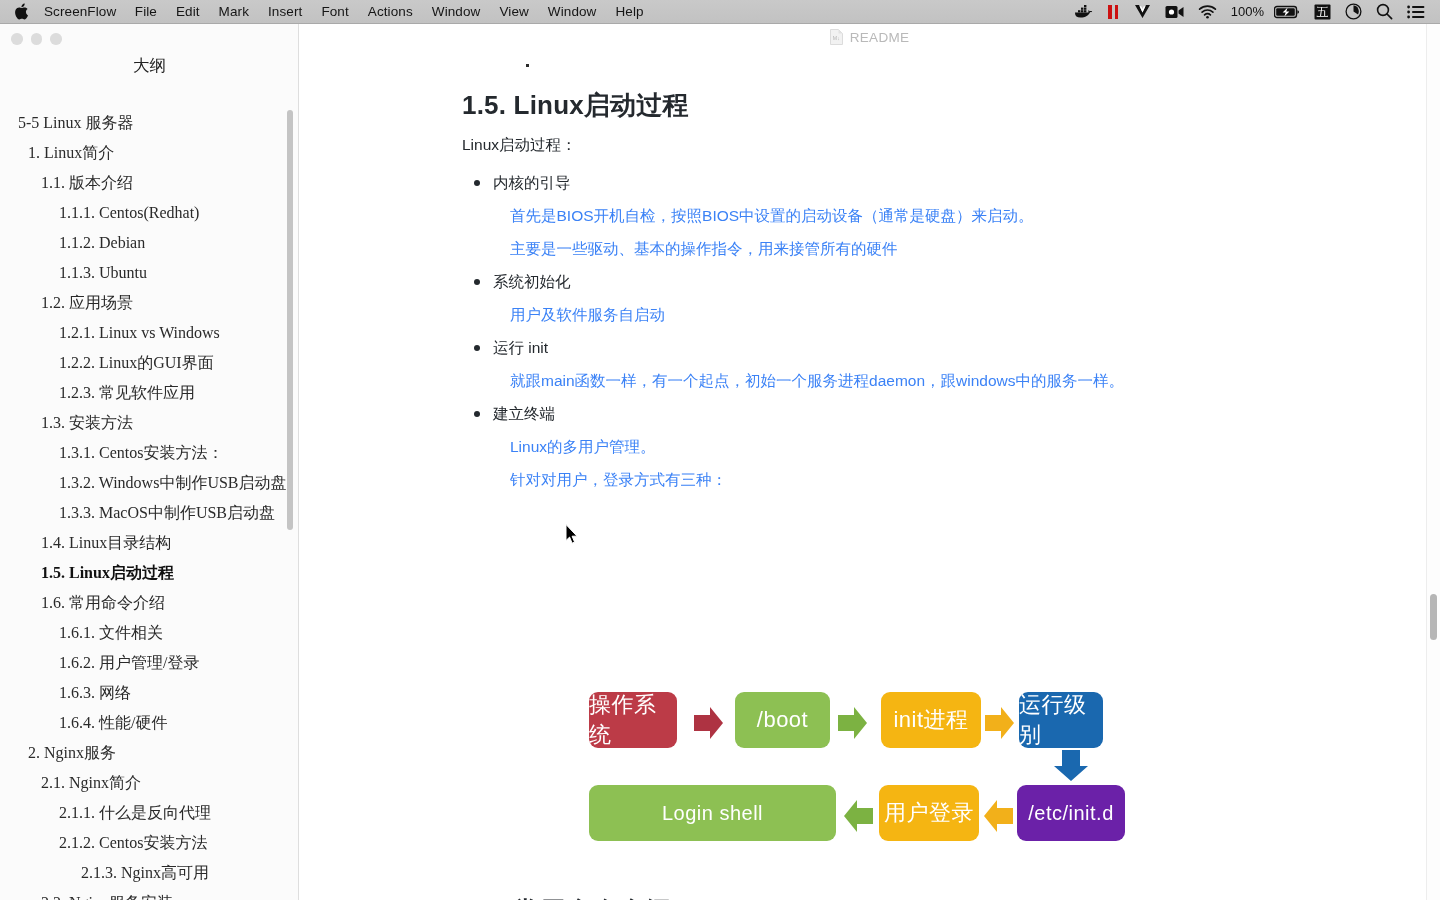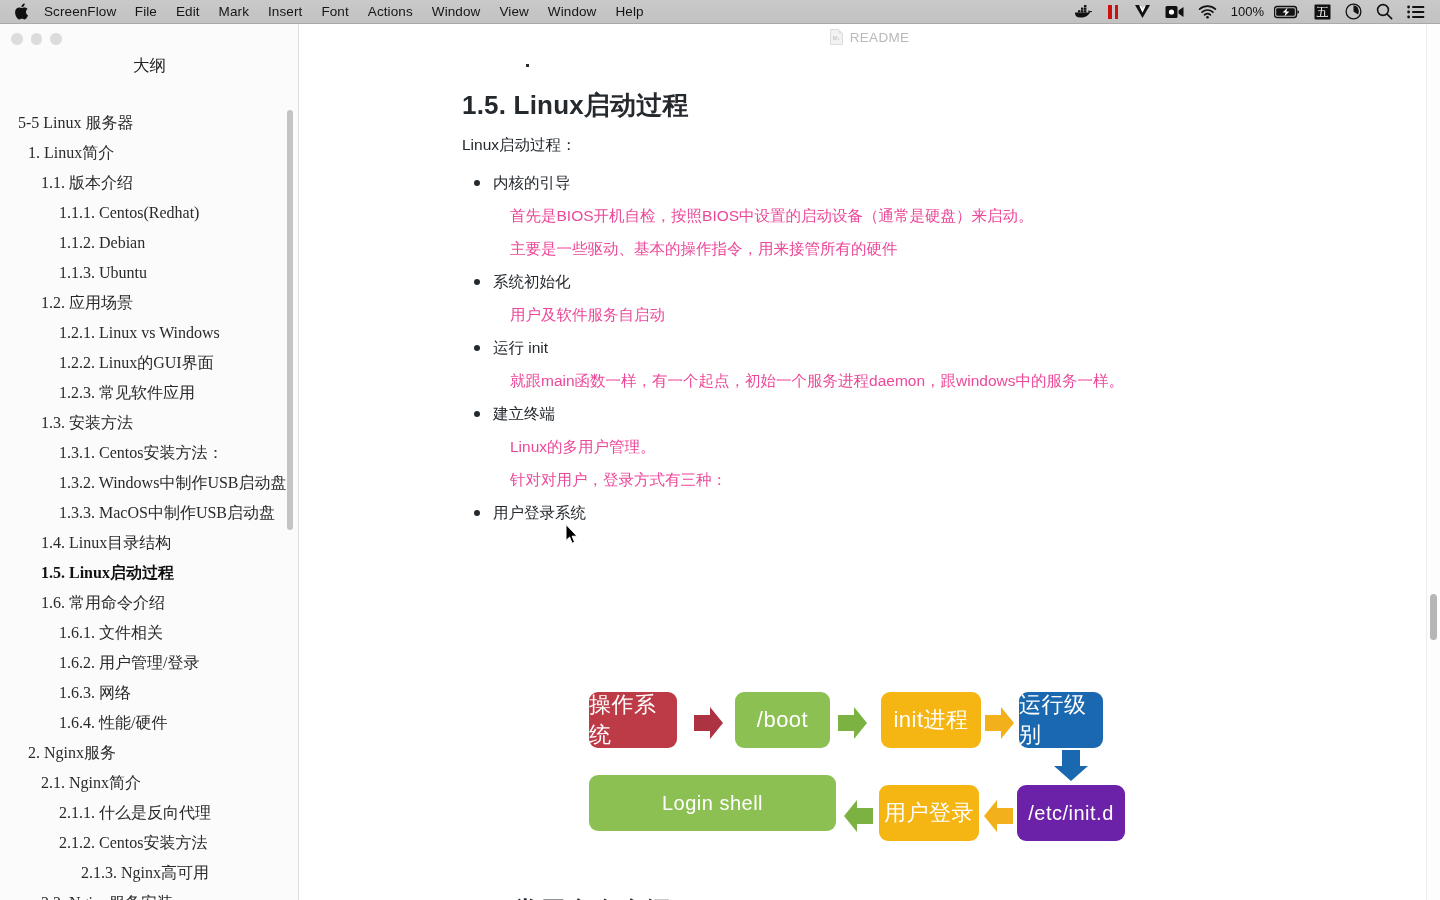--- a/index.html
+++ b/index.html
@@ -236,21 +236,21 @@
   li.bullet-row::before {
     content: "";
     position: absolute;
     left: 12px; top: 8px;
     width: 6px; height: 6px;
     border-radius: 50%;
     background: #24292e;
   }
   .sub-line {
     font-size: 15.5px;
-    color: #ec4899;
+    color: #3b82f6;
     line-height: 22px;
     margin-top: 11px;
     padding-left: 17px;
     white-space: nowrap;
   }
   ul.sub-ul {
     margin: 11px 0 0 0;
     padding: 0 0 0 33px;
     list-style: none;
   }
@@ -510,33 +510,30 @@
           </li>
           <li class="bullet-row">
             <div>运行 init</div>
             <div class="sub-line">就跟main函数一样，有一个起点，初始一个服务进程daemon，跟windows中的服务一样。</div>
           </li>
           <li class="bullet-row">
             <div>建立终端</div>
             <div class="sub-line">Linux的多用户管理。</div>
             <div class="sub-line">针对对用户，登录方式有三种：</div>
           </li>
-          <li class="bullet-row">
-            <div>用户登录系统</div>
-          </li>
         </ul>
 
       <div class="diagram" id="diagram">
           <div class="flow-box" style="background: rgb(188, 59, 71); left: 0px; top: 46px; width: 88px; height: 56px;">操作系统</div>
           <div class="flow-box" style="background: rgb(141, 192, 83); left: 146px; top: 46px; width: 95px; height: 56px;">/boot</div>
           <div class="flow-box" style="background: rgb(245, 181, 18); left: 292px; top: 46px; width: 100px; height: 56px;">init进程</div>
           <div class="flow-box" style="background: rgb(26, 104, 175); left: 430px; top: 46px; width: 84px; height: 56px;">运行级别</div>
           <div class="flow-box" style="background: rgb(107, 33, 168); left: 428px; top: 139px; width: 108px; height: 56px; font-size: 20px;">/etc/init.d</div>
           <div class="flow-box" style="background: rgb(245, 181, 18); left: 290px; top: 139px; width: 100px; height: 56px;">用户登录</div>
-          <div class="flow-box" style="background: rgb(141, 192, 83); left: 0px; top: 129px; width: 247px; height: 56px; font-size: 20px;">Login shell</div>
+          <div class="flow-box" style="background: rgb(141, 192, 83); left: 0px; top: 139px; width: 247px; height: 56px; font-size: 20px;">Login shell</div>
           <div class="arrow-r" style="left: 105px; top: 60px;"><svg width="30" height="34" viewBox="0 0 30 34">
               <path d="M0 9 h16 V1 l13 16 -13 16 v-8 H0 z" fill="#AE3342"></path>
             </svg></div>
           <div class="arrow-r" style="left: 249px; top: 60px;"><svg width="30" height="34" viewBox="0 0 30 34">
               <path d="M0 9 h16 V1 l13 16 -13 16 v-8 H0 z" fill="#7CB242"></path>
             </svg></div>
           <div class="arrow-r" style="left: 396px; top: 60px;"><svg width="30" height="34" viewBox="0 0 30 34">
               <path d="M0 9 h16 V1 l13 16 -13 16 v-8 H0 z" fill="#F2B01A"></path>
             </svg></div>
           <div class="arrow-d" style="left: 464px; top: 104px;"><svg width="36" height="32" viewBox="0 0 36 32">

